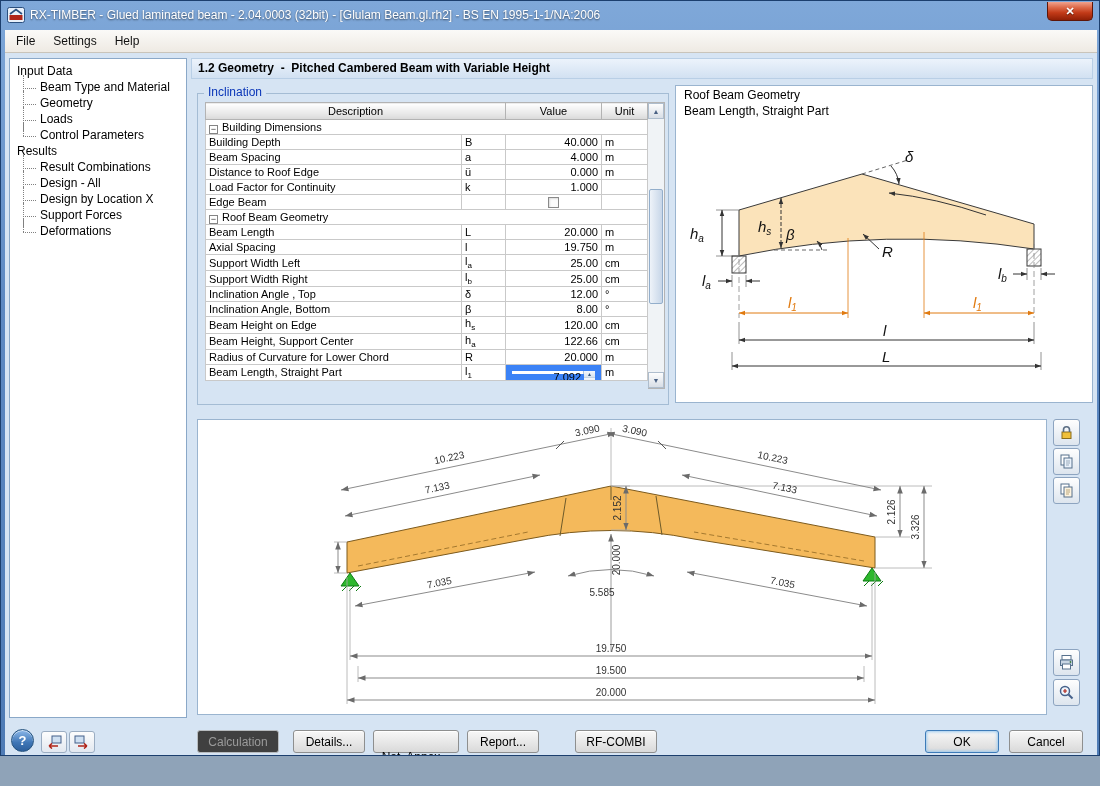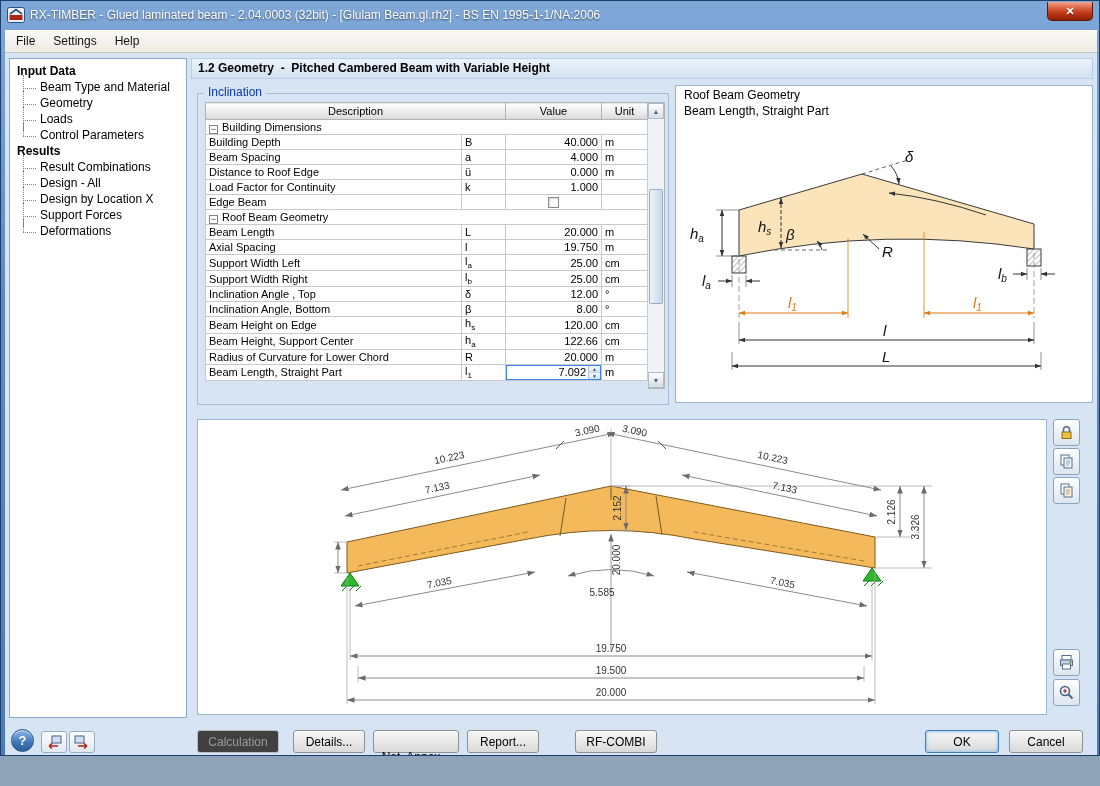--- a/index.html
+++ b/index.html
@@ -27,21 +27,21 @@
     background:linear-gradient(180deg,#fbfaf8,#eeeae3); border-bottom:1px solid #c9c4ba;
     display:flex; padding-left:2px; }
   .menu-item { font-size:12px; color:#111; padding:4px 9px 0 9px; }
 
   
   .client { position:absolute; left:4px; top:52px; width:1092px; height:730px; background:#d6e4f3; }
 
   
   .sidebar { position:absolute; left:4px; top:5px; width:178px; height:660px; background:#fff;
     border:1px solid #8aa8c8; font-size:12px; padding-top:4px; overflow:hidden; }
-  .tree-section { position:relative; padding:1px 14px 1px 7px; white-space:nowrap;font-weight:bold; }
+  .tree-section { position:relative; padding:1px 14px 1px 7px; white-space:nowrap; }
   .tree-item { position:relative; padding:1px 2px 1px 30px; white-space:nowrap; }
   .tree-item::before { content:""; position:absolute; left:13px; top:9px; width:13px; border-top:1px dotted #808080; }
   .tree-item::after  { content:""; position:absolute; left:13px; top:-4px; bottom:-4px; border-left:1px dotted #808080; }
   .tree-item.last::after { bottom:auto; height:13px; }
 
   
   .content-header { position:absolute; left:186px; top:5px; width:902px; height:21px;
     background:linear-gradient(180deg,#ecf3fb,#d2e1f2); border:1px solid #b9cfe6;
     font-size:12px; font-weight:bold; line-height:19px; padding-left:6px; white-space:pre; overflow:hidden; }
 
@@ -58,21 +58,21 @@
   .desc-cell { padding-left:15px; }
   .group-cell { padding-left:2px; }
   .sym-cell { padding-left:4px; }
   .sym-cell sub { font-size:8px; }
   .val-cell { text-align:right; padding-right:7px; }
   .unit-cell { padding-left:5px; }
   .collapse-box { display:inline-block; width:9px; height:9px; line-height:7px; border:1px solid #848484;
     text-align:center; font-size:9px; margin-right:4px; vertical-align:-1px; background:#fff; color:#333; }
   .cb { display:inline-block; width:11px; height:11px; border:1px solid #8a8a8a; background:#fcfcfc;
     vertical-align:middle; box-shadow:inset 1px 1px 2px #dcdcdc; }
-  .spin-wrap { display:flex; align-items:stretch; height:15px; border:1px solid #3b82f6; background:#fff; }
+  .spin-wrap { display:flex; align-items:stretch; height:15px; border:6px solid #3b82f6; background:#fff; }
   .spin-val { flex:1; text-align:right; padding-right:2px; line-height:13px; }
   .spin-btns { width:12px; border-left:1px solid #aac4dd; display:flex; flex-direction:column; }
   .spin-b { flex:1; font-size:5px; line-height:6px; text-align:center; color:#35567a;
     background:linear-gradient(#f4f8fc,#d7e3ef); border-bottom:1px solid #c4d4e4; }
   .spin-b:last-child { border-bottom:none; }
 
   
   .vscroll { width:17px; height:287px; border:1px solid #b3b3b3; border-left:none; background:#f0f3f6;
     display:flex; flex-direction:column; }
   .scroll-btn { height:16px; background:linear-gradient(#fdfdfd,#d8dee6); border:1px solid #aebdcd;

